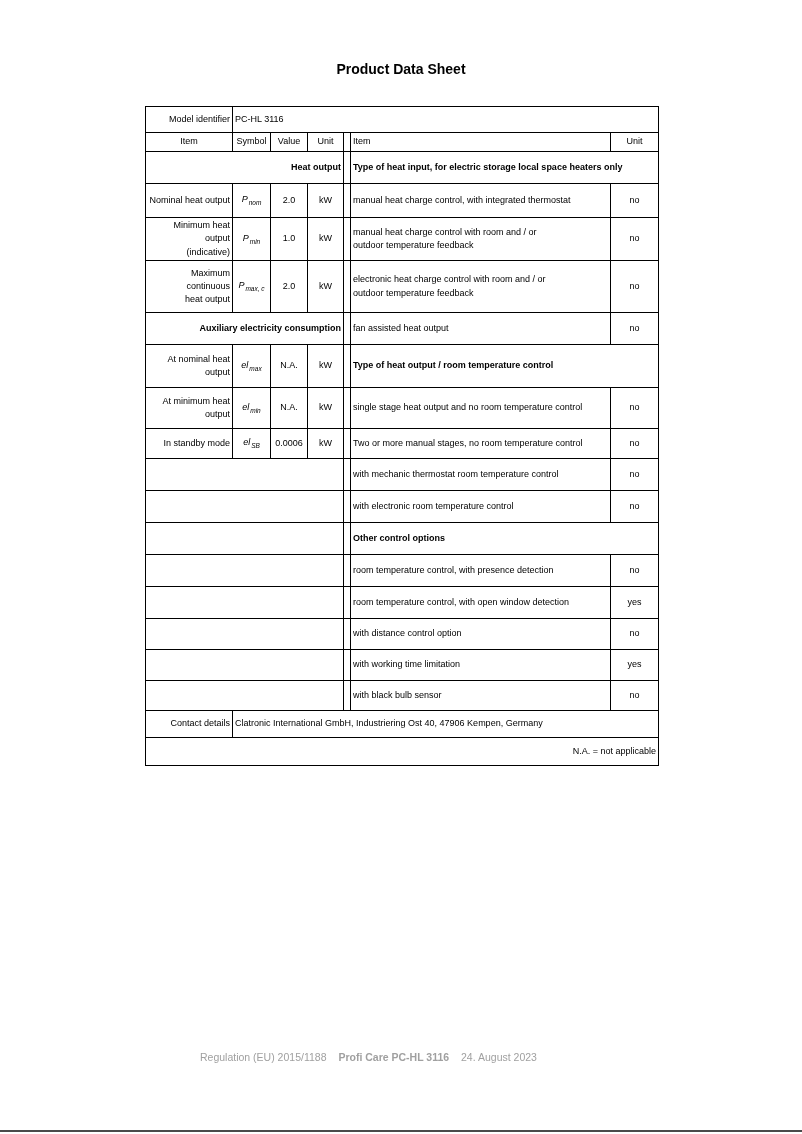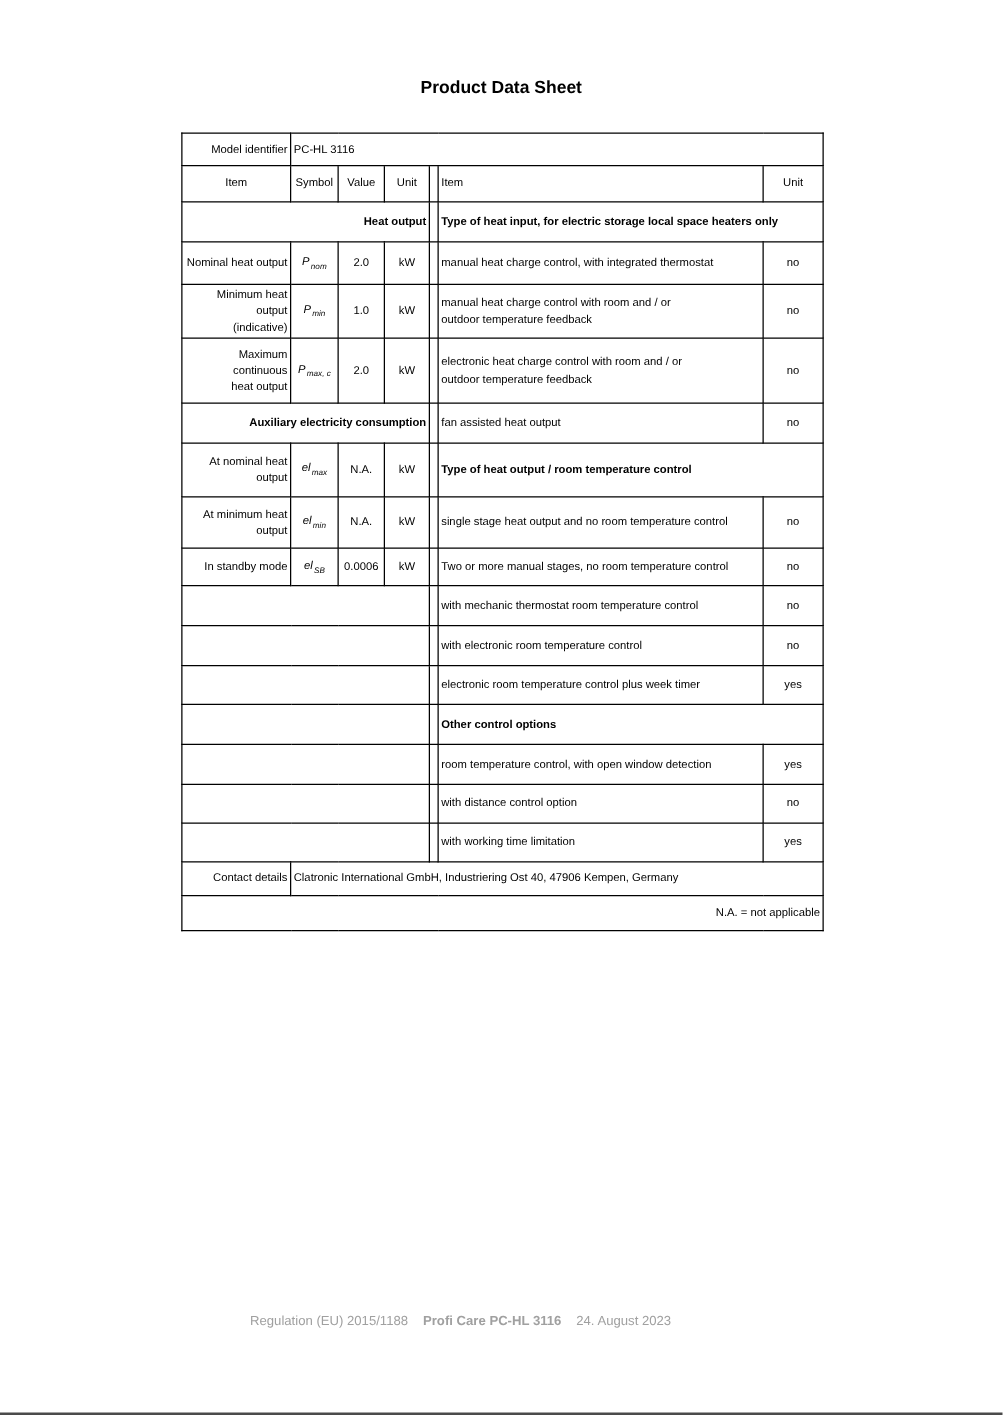--- a/index.html
+++ b/index.html
@@ -40,21 +40,21 @@
       <col style="width:260px">
       <col style="width:48px">
   </colgroup>
 
   <tbody>
       <tr style="height:26px">
     <td class="it">Model identifier</td>
     <td class="ds" colspan="6">PC-HL 3116</td>
   </tr>
 
-  <tr style="height:29px">
+  <tr style="height:19px">
     <td class="ct">Item</td>
     <td class="ct">Symbol</td>
     <td class="ct">Value</td>
     <td class="ct">Unit</td>
     <td class="gap"></td>
     <td class="ds">Item</td>
     <td class="ct">Unit</td>
   </tr>
 
   <tr style="height:32px">
@@ -156,33 +156,33 @@
   </tr>
 
   <tr style="height:32px">
     <td class="it" colspan="4"></td>
     <td class="gap"></td>
     <td class="ds">with electronic room temperature control</td>
     <td class="ct">no</td>
   </tr>
 
 
-  <tr style="height:31px">
-    <td class="it" colspan="4"></td>
-    <td class="gap"></td>
-    <td class="ds">electronic room temperature control plus week timer</td>
-    <td class="ct">yes</td>
-  </tr>
 
   <tr style="height:32px">
     <td class="it" colspan="4"></td>
     <td class="gap"></td>
     <td class="ds sec" colspan="2">Other control options</td>
   </tr>
 
+  <tr style="height:32px">
+    <td class="it" colspan="4"></td>
+    <td class="gap"></td>
+    <td class="ds">room temperature control, with presence detection</td>
+    <td class="ct">no</td>
+  </tr>
 
   <tr style="height:32px">
     <td class="it" colspan="4"></td>
     <td class="gap"></td>
     <td class="ds">room temperature control, with open window detection</td>
     <td class="ct">yes</td>
   </tr>
 
   <tr style="height:31px">
     <td class="it" colspan="4"></td>
@@ -192,20 +192,26 @@
   </tr>
 
 
   <tr style="height:31px">
     <td class="it" colspan="4"></td>
     <td class="gap"></td>
     <td class="ds">with working time limitation</td>
     <td class="ct">yes</td>
   </tr>
 
+  <tr style="height:30px">
+    <td class="it" colspan="4"></td>
+    <td class="gap"></td>
+    <td class="ds">with black bulb sensor</td>
+    <td class="ct">no</td>
+  </tr>
 
   <tr style="height:27px">
     <td class="it">Contact details</td>
     <td class="ds" colspan="6">Clatronic International GmbH, Industriering Ost 40, 47906 Kempen, Germany</td>
   </tr>
 
   <tr style="height:28px">
     <td class="it" colspan="7">N.A. = not applicable</td>
   </tr>
 </tbody>

